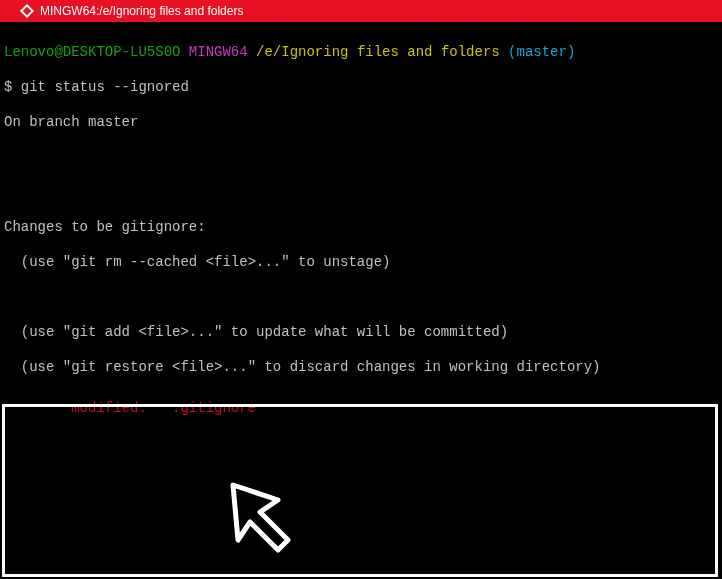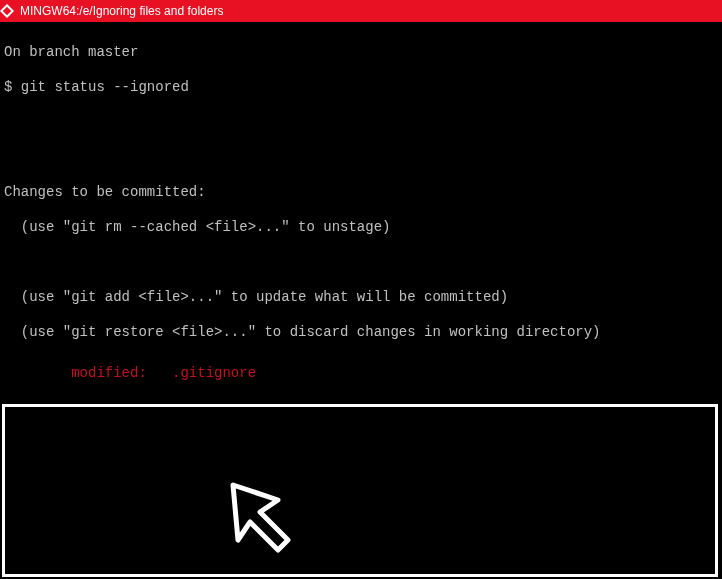--- a/index.html
+++ b/index.html
@@ -16,21 +16,21 @@
       line-height: 1.25;
       color: #c0c0c0;
       overflow: hidden;
       position: relative;
     }
     .title-bar {
       background: #e81123;
       height: 22px;
       display: flex;
       align-items: center;
-      padding: 0 0;
+      padding: 0 20px;
       color: #fff;
       font-family: 'Segoe UI', sans-serif;
       font-size: 12px;
     }
     .title-bar-icon {
       width: 14px;
       height: 14px;
       margin-right: 6px;
       display: inline-flex;
       align-items: center;
@@ -64,25 +64,26 @@
   <span class="title-bar-icon">
     <svg width="14" height="14" viewBox="0 0 14 14">
       <rect x="2" y="2" width="10" height="10" fill="#fff" transform="rotate(45 7 7)"></rect>
       <rect x="4" y="4" width="6" height="6" fill="#e81123" transform="rotate(45 7 7)"></rect>
     </svg>
   </span>
   <span>MINGW64:/e/Ignoring files and folders</span>
 </div>
 
 <div class="terminal">
+<div><span class="green">Lenovo@DESKTOP-LU5S0O</span> <span class="magenta">MINGW64</span> <span class="yellow">/e/Ignoring files and folders</span> <span class="cyan">(master)</span></div>
+<div class="white">$ git status --ignored</div>
 <div class="white">On branch master</div>
-<div class="white">$ git status --ignored</div>
 <div>&nbsp;</div>
 <div>&nbsp;</div>
-<div class="white">Changes to be committed:</div>
+<div class="white">Changes to be gitignore:</div>
 <div class="white">  (use "git rm --cached &lt;file&gt;..." to unstage)</div>
 <div>&nbsp;</div>
 <div class="white">  (use "git add &lt;file&gt;..." to update what will be committed)</div>
 <div class="white">  (use "git restore &lt;file&gt;..." to discard changes in working directory)</div>
 <div class="red">        modified:   .gitignore</div>
 <div>&nbsp;</div>
 
 
 
 

